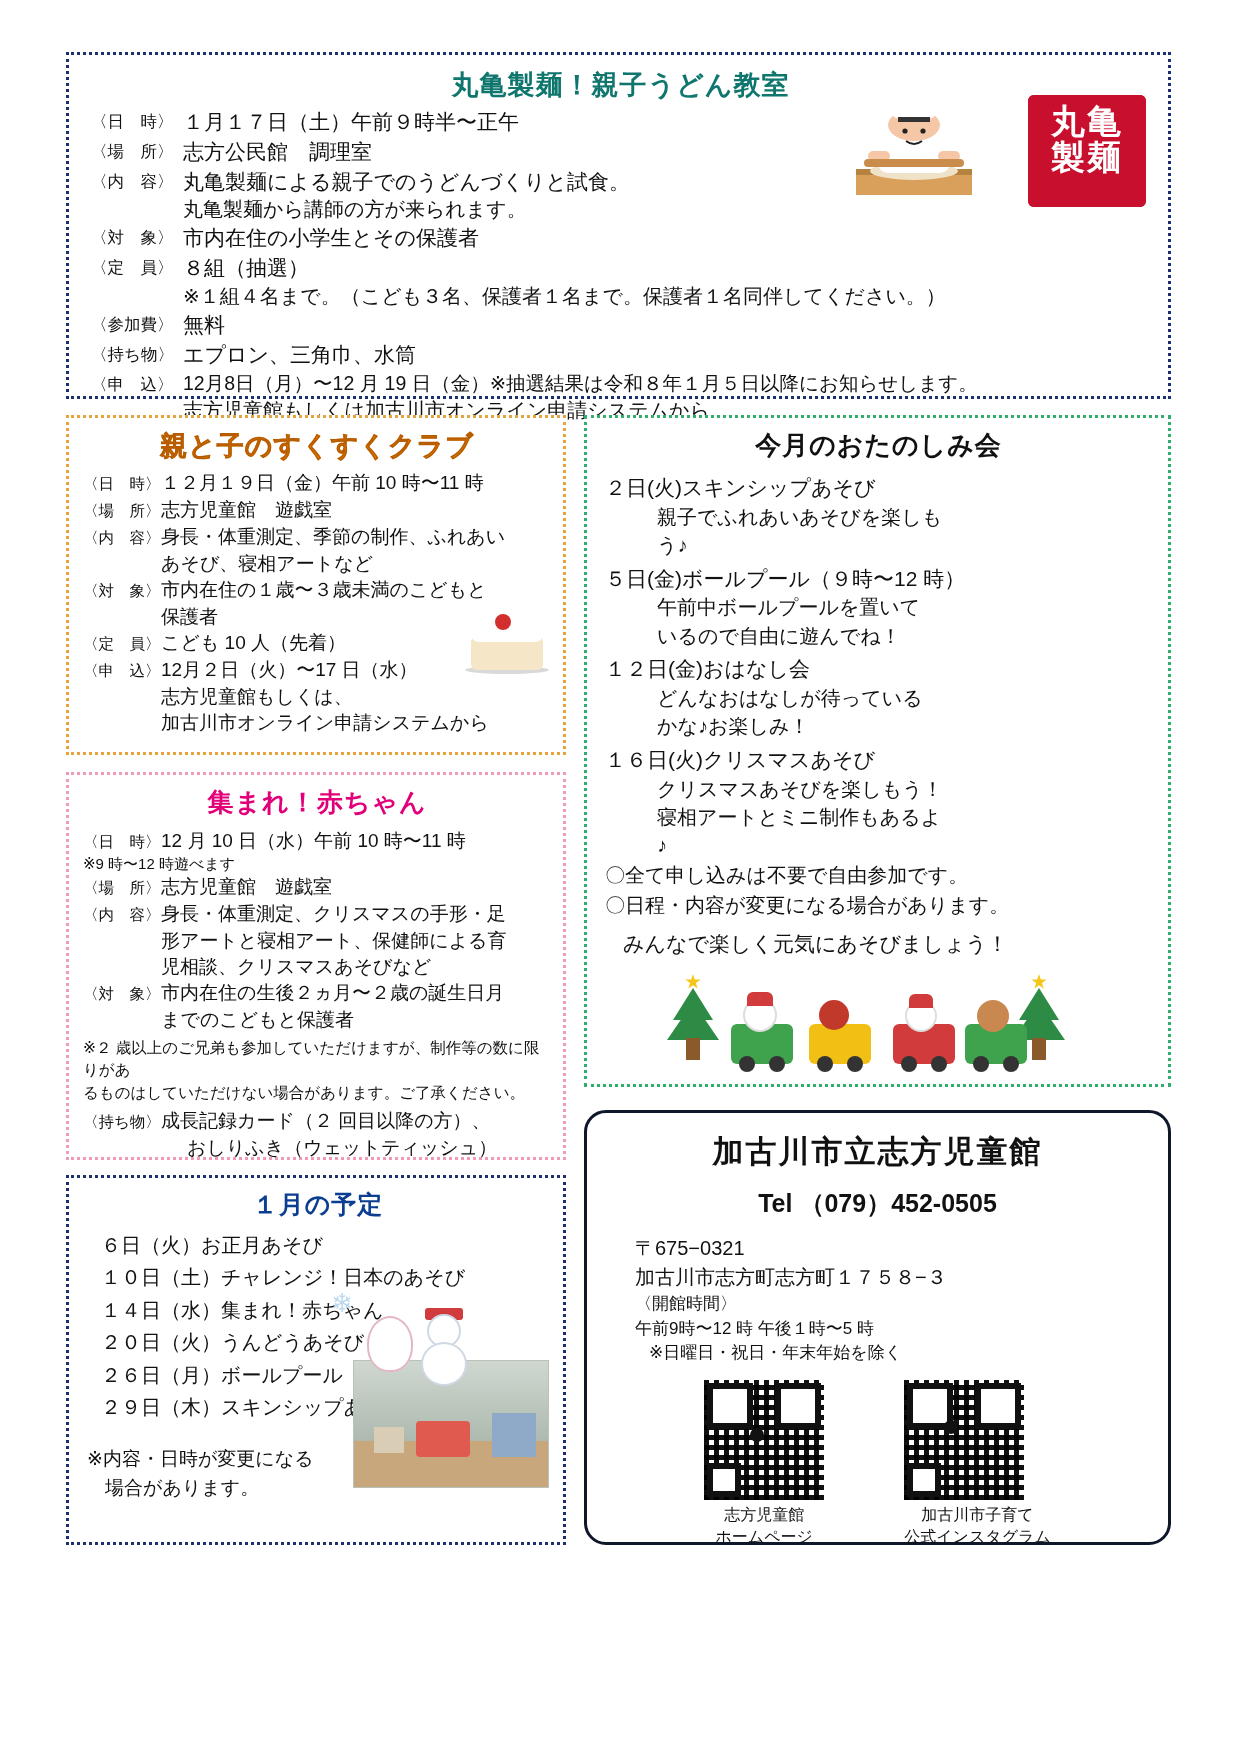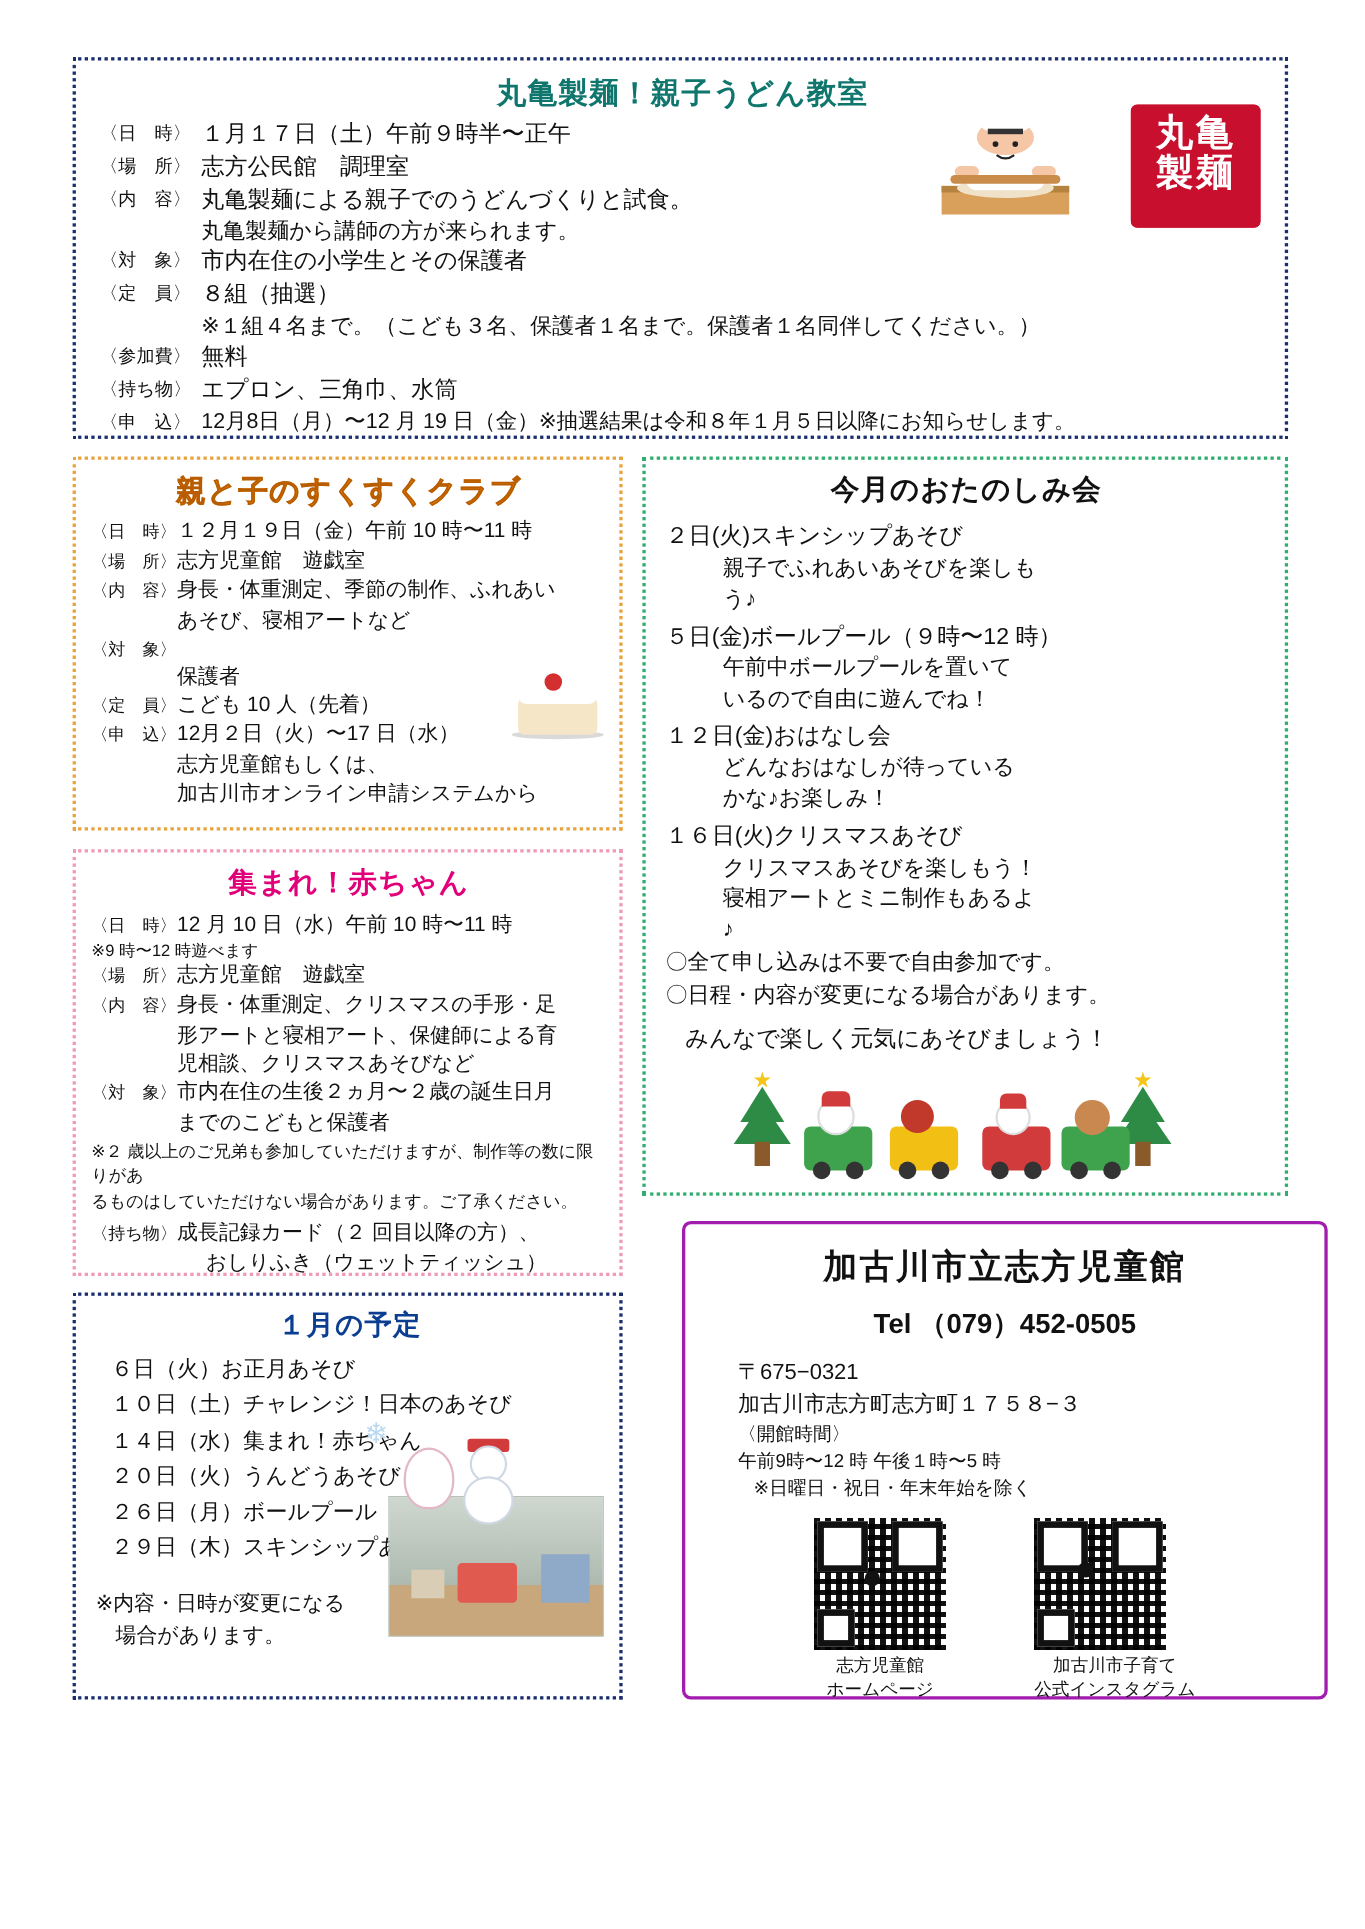--- a/index.html
+++ b/index.html
@@ -24,21 +24,21 @@
   
   .box {
     position: absolute;
     background: #fff;
   }
   .b-navy   { border: 3px dotted #1b2f6e; }
   .b-orange { border: 3px dotted #e8a33d; }
   .b-pink   { border: 3px dotted #f09bb5; }
   .b-green  { border: 3px dotted #2fae6e; }
   .b-navy2  { border: 3px dotted #1b2f6e; }
-  .b-ltgreen{ border: 3px solid #a21caf; border-radius: 8px; margin-left: 36px; }
+  .b-ltgreen{ border: 3px solid #0f172a; border-radius: 22px; }
 
   .title {
     text-align: center;
     font-weight: bold;
     letter-spacing: 1px;
   }
   .t-red  { color: #0f766e; font-size: 27px; }
   .t-orange { color: #f08300; font-size: 27px; -webkit-text-stroke: 0.7px #b85c00;}
   .t-pink { color: #e2007a; font-size: 26px; }
   .t-dark { color: #111; font-size: 26px; }
@@ -259,20 +259,21 @@
           <div class="val">無料</div>
         </div>
         <div class="row">
           <div class="lbl">〈持ち物〉</div>
           <div class="val">エプロン、三角巾、水筒</div>
         </div>
         <div class="row">
           <div class="lbl">〈申　込〉</div>
           <div class="val" style="font-size:19.5px">12月8日（月）〜12 月 19 日（金）※抽選結果は令和８年１月５日以降にお知らせします。</div>
         </div>
+        <div class="cont">志方児童館もしくは加古川市オンライン申請システムから</div>
       </div>
     </div>
   </div>
 
   <div class="box b-orange" id="box-sukusuku">
     <div class="inner">
       <div class="title t-orange">親と子のすくすくクラブ</div>
 
       <div class="cake">
         <div class="plate"></div>
@@ -290,20 +291,21 @@
           <div class="lbl">〈場　所〉</div>
           <div class="val">志方児童館　遊戯室</div>
         </div>
         <div class="row">
           <div class="lbl">〈内　容〉</div>
           <div class="val">身長・体重測定、季節の制作、ふれあい</div>
         </div>
         <div class="val" style="padding-left:78px">あそび、寝相アートなど</div>
         <div class="row">
           <div class="lbl">〈対　象〉</div>
+          <div class="val">市内在住の１歳〜３歳未満のこどもと</div>
         </div>
         <div class="val" style="padding-left:78px">保護者</div>
         <div class="row">
           <div class="lbl">〈定　員〉</div>
           <div class="val">こども 10 人（先着）</div>
         </div>
         <div class="row">
           <div class="lbl">〈申　込〉</div>
           <div class="val">12月２日（火）〜17 日（水）</div>
         </div>

